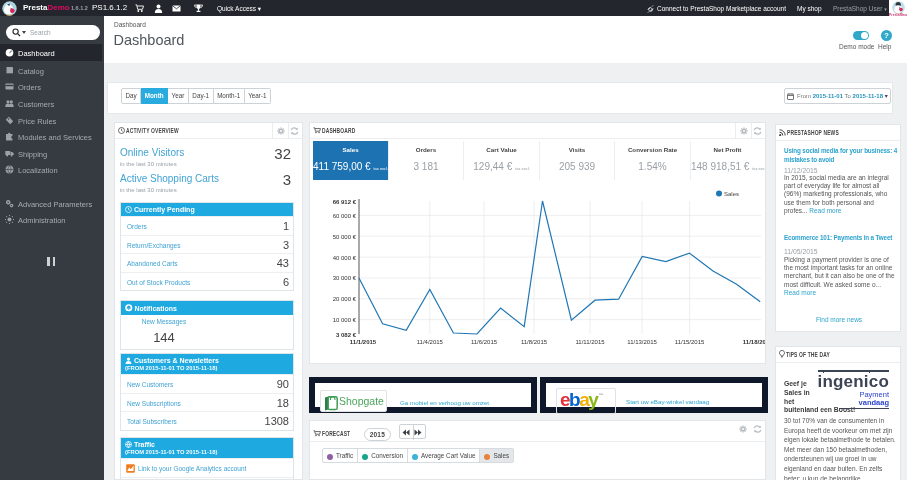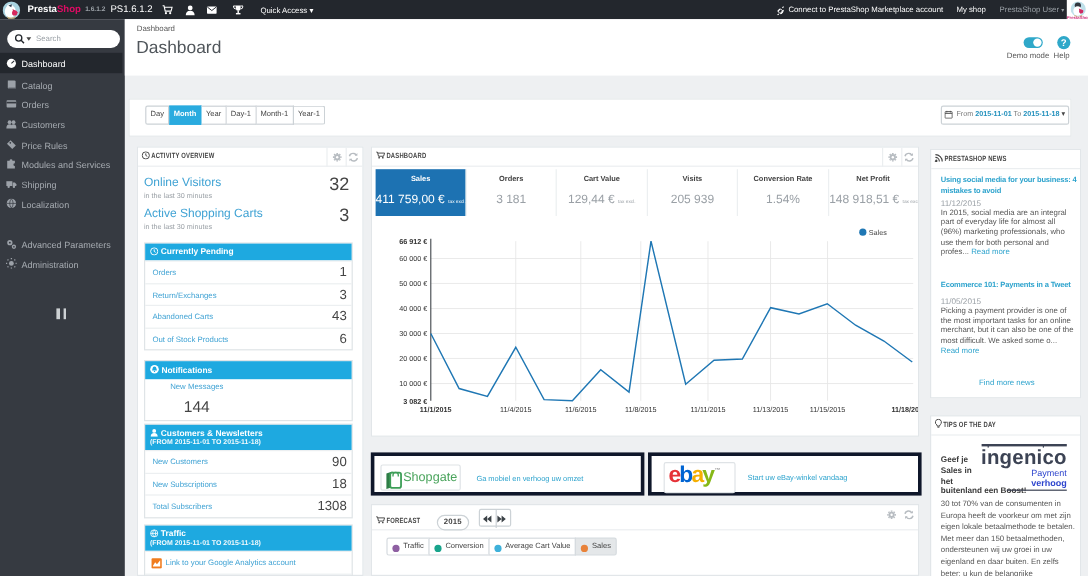--- a/index.html
+++ b/index.html
@@ -82,21 +82,21 @@
 .statrow { position:absolute; left:3px; top:18px; width:451px; height:39px; }
 .stat { position:absolute; top:0; height:39px; border-left:1px solid #eceff1; text-align:center; }
 .stat .l { font-size:6.2px; font-weight:bold; color:#444; margin-top:5px; }
 .stat .v { font-size:10px; color:#9aa0a6; margin-top:8px; white-space:nowrap; }
 .stat .v .tax { font-size:4px; }
 .stat.sel { background:#1d72b2; border-left:none; }
 .stat.sel .l { color:#fff; }
 .stat.sel .v { color:#fff; }
 
 
-.adbox { position:absolute; top:377px; height:36px; width:228px; background:#fff; border:3px solid #0f172a; }
+.adbox { position:absolute; top:377px; height:36px; width:228px; background:#fff; border:6px solid #0f172a; }
 .adlink { position:absolute; font-size:6.2px; color:#2da3cd; }
 
 
 #forepanel { left:309px; top:420px; width:457px; height:60px; }
 .legbtn { position:relative; float:left; height:15px; margin-right:-1px; border:1px solid #d6dbdf; background:#fff; font-size:6.3px; color:#444; line-height:13px; padding:0 4px 0 13px; }
 .legbtn:first-child { border-radius:2px 0 0 2px; }
 .legbtn:last-child { border-radius:0 2px 2px 0; }
 .legbtn .dot { position:absolute; left:4px; top:4.5px; width:6px; height:6px; border-radius:50%; }
 .legbtn.on { background:#e4e7e9; }
 
@@ -117,21 +117,21 @@
 <div id="topbar">
   <svg id="logoavatar" viewBox="0 0 15 15">
     <circle cx="7.5" cy="7.5" r="7.2" fill="#a9d3e0"></circle>
     <ellipse cx="6.6" cy="8.6" rx="4.6" ry="5.2" fill="#fff"></ellipse>
     <circle cx="6.2" cy="5.2" r="2.6" fill="#fefefe"></circle>
     <path d="M8.5 6.5 L13 9.5 L9.5 12 Z" fill="#c52a52"></path>
     <circle cx="10.2" cy="9.8" r="2.2" fill="#d6285e"></circle>
     <path d="M5 3.5 L8 2.6 L7.4 5Z" fill="#2c3e50"></path>
     <path d="M3.5 12.5 Q7.5 15 11 12.5 L10 14.5 L5 14.6Z" fill="#caa45f"></path>
   </svg>
-  <div class="pslogo-t">Presta<span>Shop</span></div>
+  <div class="pslogo-t">Presta<span>Demo</span></div>
   <div class="ver">1.6.1.2</div>
   <div class="psver">PS1.6.1.2</div>
   <svg class="tico" style="left:135px" viewBox="0 0 9 9">
         <path d="M0.5 0.8h1.2l1 4.5h4.8l1-3.3H2.2" fill="none" stroke="#fff" stroke-width="0.9"></path>
         <circle cx="3.3" cy="7" r="0.9" fill="#fff"></circle>
         <circle cx="6.8" cy="7" r="0.9" fill="#fff"></circle>
       </svg>
   <svg class="tico" style="left:154px" viewBox="0 0 9 9">
         <circle cx="4.5" cy="2.6" r="2" fill="#fff"></circle>
         <path d="M0.8 9 Q0.8 5 4.5 5 Q8.2 5 8.2 9Z" fill="#fff"></path>
@@ -559,19 +559,19 @@
           <path d="M2.2 7h1.6" stroke="#444" stroke-width="0.8"></path>
         </svg><span class="ct">TIPS OF THE DAY</span></div>
   <div style="position:absolute;left:8px;top:33px;font-size:6.8px;font-weight:bold;color:#3a3a3a;line-height:8.8px">Geef je<br>Sales in<br>het</div>
   <div style="position:absolute;left:8px;top:59px;font-size:6.8px;font-weight:bold;color:#3a3a3a;white-space:nowrap">buitenland een Boost!</div>
   <div style="position:absolute;right:9px;top:23px;width:80px;height:62px">
       <div style="position:absolute;right:2px;top:0;width:71px;height:1.5px;background:#3c4354"></div>
       <div style="position:absolute;right:67px;top:0;width:1.5px;height:3px;background:#3c4354"></div>
       <div style="position:absolute;right:21px;top:0;width:1.5px;height:3px;background:#3c4354"></div>
       <div style="position:absolute;right:2px;top:1.5px;font-size:17px;font-weight:bold;color:#3c4354;letter-spacing:0.2px">ingenico</div>
       <div style="position:absolute;right:2px;top:20px;font-size:7.5px;font-weight:normal;color:#2d44cd">Payment</div>
-      <div style="position:absolute;right:2px;top:28px;font-size:7.5px;font-weight:bold;color:#2d44cd">verhoog</div>
+      <div style="position:absolute;right:2px;top:28px;font-size:7.5px;font-weight:bold;color:#2d44cd">vandaag</div>
       <div style="position:absolute;right:2px;top:37.5px;width:50px;height:1.2px;background:#3c4354"></div>
   </div>
     <div style="position:absolute;left:8px;top:69px;width:116px;font-size:6.5px;color:#555;line-height:9.6px;white-space:nowrap">30 tot 70% van de consumenten in<br>Europa heeft de voorkeur om met zijn<br>eigen lokale betaalmethode te betalen.<br>Met meer dan 150 betaalmethoden,<br>ondersteunen wij uw groei in uw<br>eigenland en daar buiten. En zelfs<br>beter: u kun de belangrijke<br>betaalmethoden activeren met een ...</div>
 </div>
 
 </div>
 
 </body></html>

